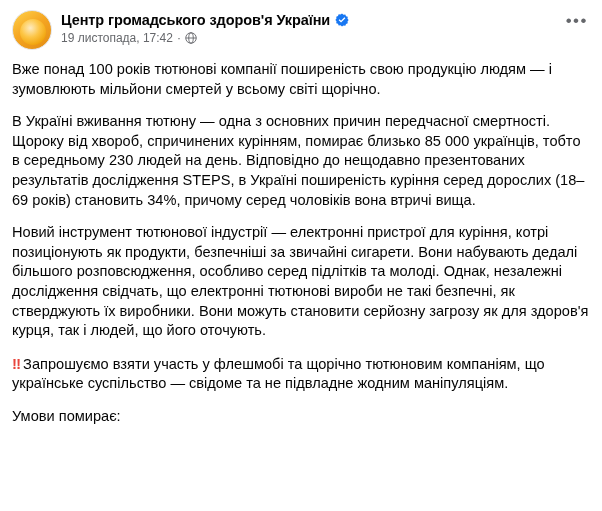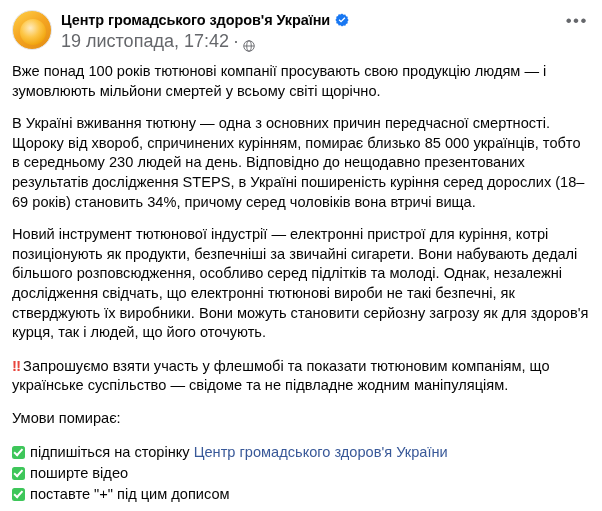--- a/index.html
+++ b/index.html
@@ -69,21 +69,21 @@
     margin-left: 5px;
     width: 14px;
     height: 14px;
     display: inline-block;
   }
   .meta-row {
     display: flex;
     align-items: center;
     margin-top: 2px;
     color: #65676b;
-    font-size: 18px;
+    font-size: 12px;
   }
   .meta-sep {
     margin: 0 4px;
   }
   .globe-icon {
     width: 12px;
     height: 12px;
     display: inline-block;
     vertical-align: -2px;
   }
@@ -182,38 +182,27 @@
           </svg>
         </span>
       </div>
     </div>
 
     <div class="more-btn">•••</div>
   </div>
 
   <div class="post-body">
 
-    <p>Вже понад 100 років тютюнові компанії просувають свою продукцію людям — і зумовлюють мільйони смертей у всьому світі щорічно.</p>
+    <p>Вже понад 100 років тютюнові компанії поширеність свою продукцію людям — і зумовлюють мільйони смертей у всьому світі щорічно.</p>
 
     <p>В Україні вживання тютюну — одна з основних причин передчасної смертності. Щороку від хвороб, спричинених курінням, помирає близько 85 000 українців, тобто в середньому 230 людей на день. Відповідно до нещодавно презентованих результатів дослідження STEPS, в Україні поширеність куріння серед дорослих (18–69 років) становить 34%, причому серед чоловіків вона втричі вища.</p>
 
     <p>Новий інструмент тютюнової індустрії — електронні пристрої для куріння, котрі позиціонують як продукти, безпечніші за звичайні сигарети. Вони набувають дедалі більшого розповсюдження, особливо серед підлітків та молоді. Однак, незалежні дослідження свідчать, що електронні тютюнові вироби не такі безпечні, як стверджують їх виробники. Вони можуть становити серйозну загрозу як для здоров'я курця, так і людей, що його оточують.</p>
 
     <p>
-      <span class="warn">‼</span><span>Запрошуємо взяти участь у флешмобі та показати тютюновим компаніям, що українське суспільство — свідоме та не підвладне жодним маніпуляціям.</span>
+      <span class="warn">‼</span><span>Запрошуємо взяти участь у флешмобі та щорічно тютюновим компаніям, що українське суспільство — свідоме та не підвладне жодним маніпуляціям.</span>
     </p>
 
     <p class="tight">Умови помирає:</p>
 
-    <div class="conditions-list">
-      <p class="cond-line">
-        <span class="check"></span><span>підпишіться на сторінку </span><a class="link" href="#">Центр громадського здоров'я України</a>
-      </p>
-      <p class="cond-line">
-        <span class="check"></span><span>поширте відео</span>
-      </p>
-      <p class="cond-line">
-        <span class="check"></span><span>поставте "+" під цим дописом</span>
-      </p>
-    </div>
 
   </div>
 </div>
 
 </body></html>

